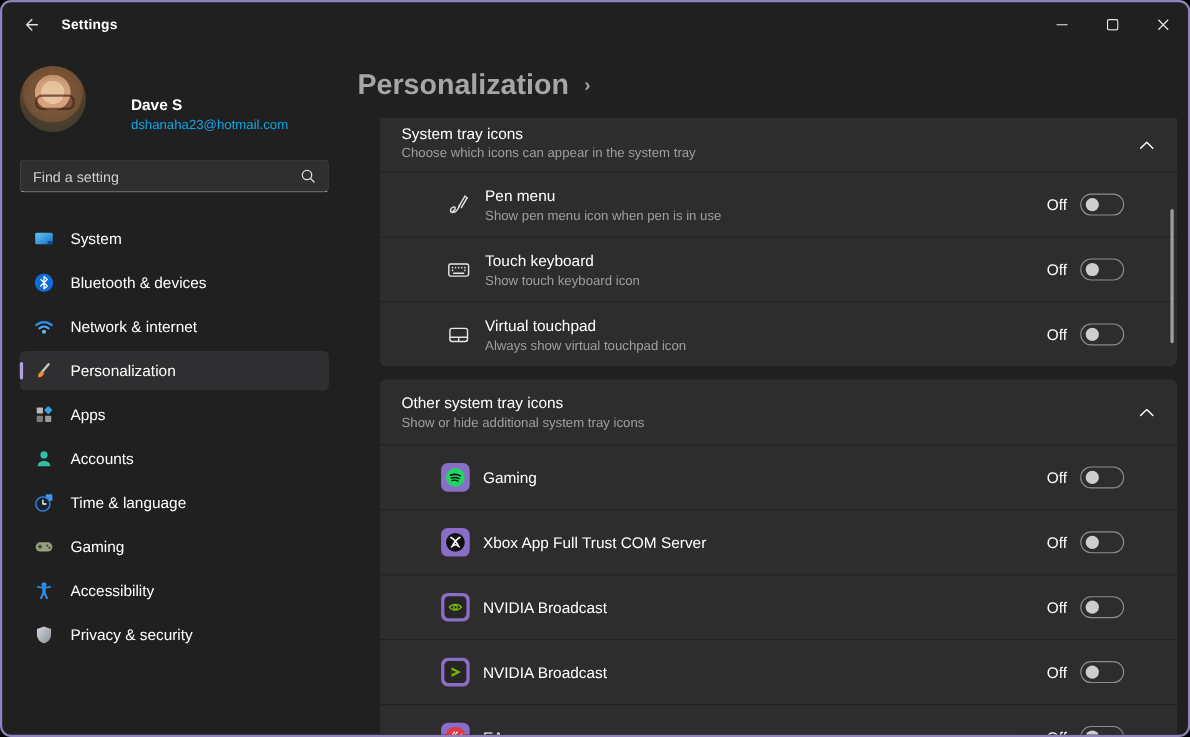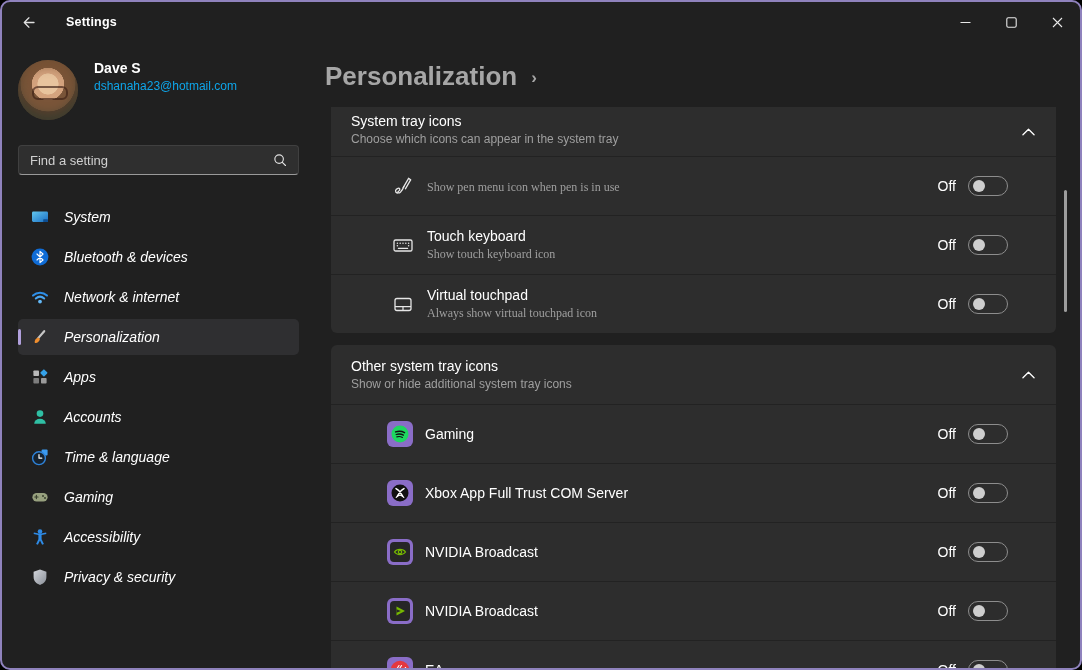--- a/index.html
+++ b/index.html
@@ -20,26 +20,26 @@
   body{
     width:1082px;height:670px;position:relative;overflow:hidden;
     background:var(--page_bg);
     border:2px solid var(--accent_border);
     border-radius:10px;
     color:var(--text_primary);
   }
   
   .titlebar{position:absolute;left:0;top:0;right:0;height:40px;display:flex;align-items:center;}
   .back-btn{width:32px;height:32px;margin-left:10px;display:flex;align-items:center;justify-content:center;cursor:pointer;border-radius:4px;}
-  .app-title{font-size:12.5px;font-weight:bold;margin-left:22px;letter-spacing:.2px;}
+  .app-title{font-size:12.5px;font-weight:bold;margin-left:12px;letter-spacing:.2px;}
   .win-controls{position:absolute;right:0;top:0;height:40px;display:flex;}
   .win-btn{width:46px;height:40px;display:flex;align-items:center;justify-content:center;cursor:pointer;}
   
   .sidebar{position:absolute;left:0;top:40px;width:310px;bottom:0;}
-  .profile{position:absolute;left:16px;top:18px;display:flex;align-items:flex-start;cursor:pointer;}
+  .profile{position:absolute;left:16px;top:18px;display:flex;align-items:flex-end;cursor:pointer;gap:25px;}
   .avatar{
     width:60px;height:60px;border-radius:50%;flex:0 0 auto;
     background:
       radial-gradient(circle at 50% 40%, #e8c49e 0 22%, #d4a37e 23% 34%, #7a5539 35% 58%, #5a3f2c 59% 100%);
     box-shadow:inset 0 -6px 10px rgba(40,60,50,.55), inset 0 8px 8px rgba(120,80,50,.5);
     position:relative;overflow:hidden;
   }
   .avatar:after{ 
     content:"";position:absolute;left:14px;top:26px;width:32px;height:10px;
     border:2px solid rgba(60,30,20,.65);border-radius:6px;
@@ -51,54 +51,54 @@
     position:absolute;left:16px;top:103px;width:281px;height:30px;
     background:#2f2f2f;border:1px solid #404040;border-bottom:1px solid #9a9a9a;
     border-radius:4px;display:flex;align-items:center;
   }
   .searchbox input{
     flex:1;background:transparent;border:none;outline:none;color:#5eead4;
     font-size:13px;padding:0 8px 0 11px;
   }
   .searchbox input::placeholder{color:#d0d0d0;}
   .search-icon{margin-right:10px;display:flex;}
-  .nav{position:absolute;left:16px;top:157px;width:281px;font-style:italic;}
+  .nav{position:absolute;left:16px;top:157px;width:281px;}
   .nav-item{
     position:relative;height:36px;margin-bottom:4px;border-radius:5px;
     display:flex;align-items:center;cursor:pointer;
   }
   .nav-item.selected{background:var(--nav_selected_bg);}
   .nav-item.selected:before{
     content:"";position:absolute;left:0;top:10px;width:3px;height:16px;
     background:var(--accent_pill);border-radius:2px;
   }
   .nav-icon{width:20px;height:20px;margin-left:12px;display:flex;align-items:center;justify-content:center;flex:0 0 auto;}
   .nav-label{font-size:14px;margin-left:14px;white-space:nowrap;}
   
   .breadcrumb{position:absolute;left:323px;top:59px;display:flex;align-items:center;}
   .crumb-parent{font-size:26px;font-weight:600;color:#a6a6a6;cursor:pointer;}
   .crumb-sep{font-size:17px;font-weight:bold;color:#a6a6a6;margin:3px 14px 0 14px;}
   .crumb-current{font-size:26px;font-weight:600;color:#fff;}
-  .content{position:absolute;left:329px;top:105px;width:725px;bottom:0;overflow:hidden;}
+  .content{position:absolute;left:343px;top:105px;width:725px;bottom:0;overflow:hidden;}
   .card{background:var(--card_bg);border-radius:0 0 6px 6px;overflow:hidden;}
   .card.rounded{border-radius:6px;}
   .card-header{position:relative;padding:6px 20px 0 20px;height:49px;cursor:pointer;}
   .card-header.tall{height:59px;padding-top:13px;}
   .card-title{font-size:14px;}
   .card-sub{font-size:12px;color:var(--text_secondary);margin-top:3px;}
   .chevron-btn{position:absolute;right:16px;top:50%;margin-top:-12px;width:24px;height:24px;display:flex;align-items:center;justify-content:center;cursor:pointer;}
   .row{
     height:59px;border-top:1px solid var(--divider);
     display:flex;align-items:center;padding:0 28px 0 0;
   }
   .row-icon{width:24px;margin-left:60px;display:flex;align-items:center;justify-content:center;flex:0 0 auto;}
   .row-icon.badge-slot{width:26px;margin-left:56px;}
   .row-text{margin-left:12px;}
   .row-title{font-size:14px;}
-  .row-sub{font-size:12px;color:var(--text_secondary);margin-top:3px;font-family:Liberation Serif, serif;}
+  .row-sub{font-size:12px;color:var(--text_secondary);margin-top:3px;}
   .row-right{margin-left:auto;display:flex;align-items:center;}
   .state-label{font-size:14px;margin-right:12px;}
   .toggle{
     width:40px;height:20px;border:1px solid var(--toggle_border);border-radius:10px;
     position:relative;cursor:pointer;margin-right:20px;flex:0 0 auto;
   }
   .toggle .knob{position:absolute;left:4px;top:3px;width:12px;height:12px;border-radius:50%;background:var(--toggle_knob);}
   .gap{height:12px;}
   
   .badge{width:26px;height:26px;border-radius:6px;display:flex;align-items:center;justify-content:center;background:var(--badge_purple);}
@@ -297,20 +297,21 @@
 
     <div class="row">
       <span class="row-icon">
         <svg width="24" height="24" viewBox="0 0 24 24">
           <path d="M6.2 19.2 c-2.6-.9-2-4.1.8-4.9 2.2-.6 2.4 1.9.6 2.9-1.6 1-.3 2.6 1.8 1 1.6-1.3 2.6-3.2 3.5-5.6" stroke="#e6e6e6" stroke-width="1.3" fill="none" stroke-linecap="round"></path>
           <path d="M12.2 13.6 L17.6 4.4 M14.4 14.8 L19.6 5.8" stroke="#e6e6e6" stroke-width="1.3" fill="none" stroke-linecap="round"></path>
           <path d="M17.6 4.4 L19.6 5.8" stroke="#e6e6e6" stroke-width="1.3" stroke-linecap="round"></path>
         </svg>
       </span>
       <div class="row-text">
+        <div class="row-title">Pen menu</div>
         <div class="row-sub">Show pen menu icon when pen is in use</div>
       </div>
       <div class="row-right">
         <span class="state-label">Off</span>
         <div class="toggle">
             <div class="knob"></div>
           </div>
       </div>
     </div>
 

